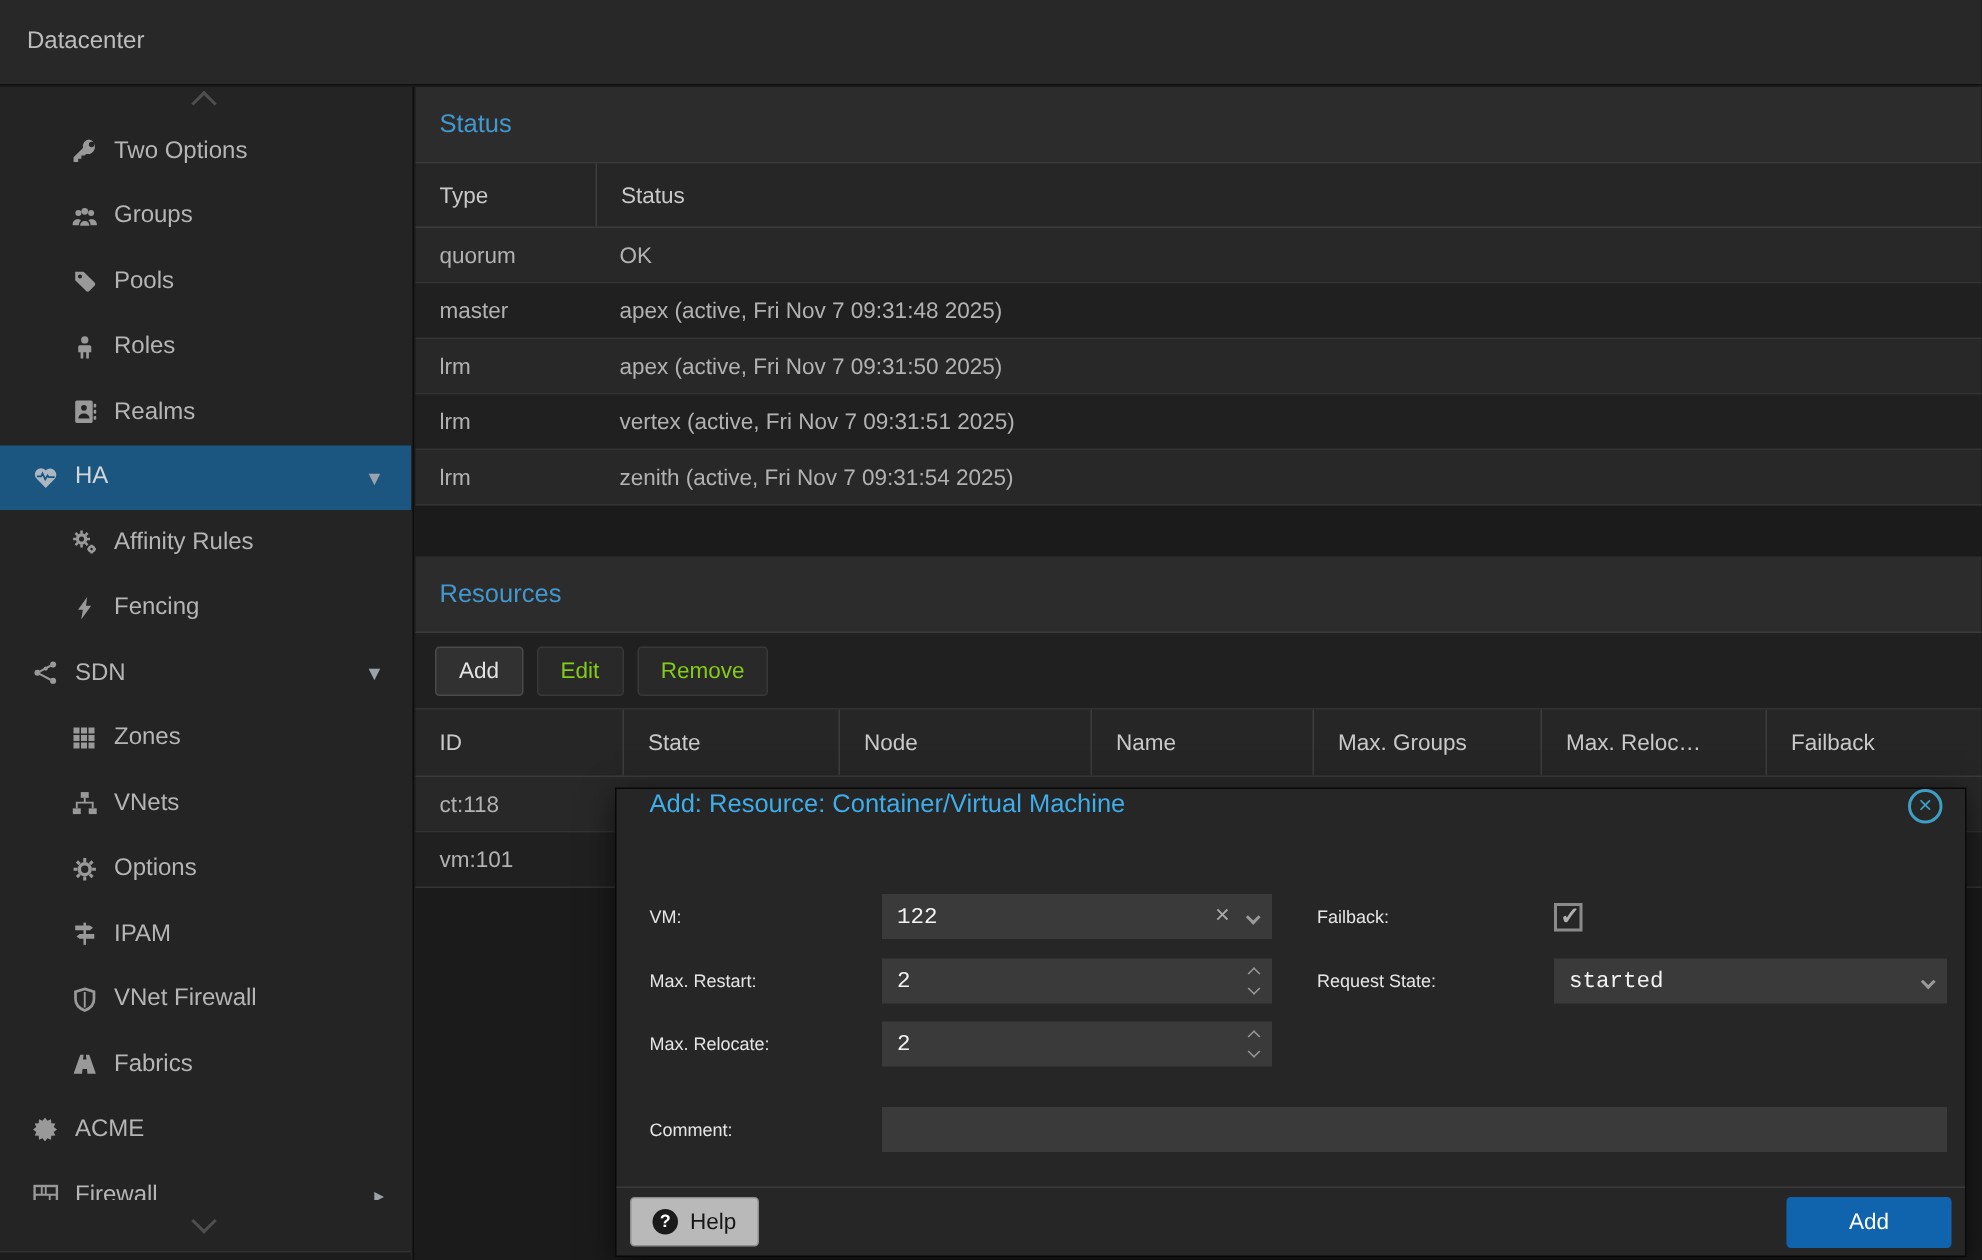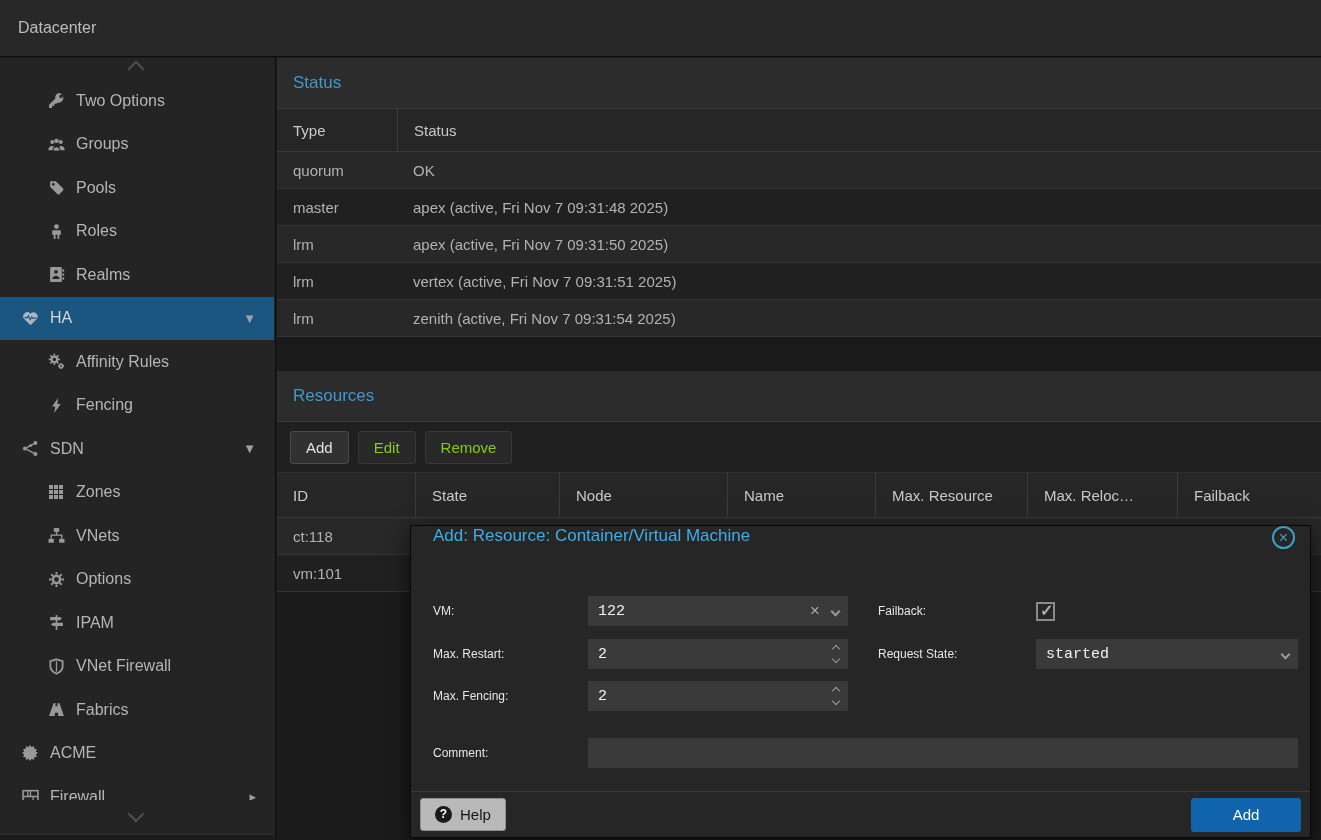--- a/index.html
+++ b/index.html
@@ -352,21 +352,21 @@
     <div class="res-toolbar">
       <div class="tb-btn">Add</div>
       <div class="tb-btn disabled">Edit</div>
       <div class="tb-btn disabled">Remove</div>
     </div>
     <div class="grid-head res-head">
       <div class="col rc-id">ID</div>
       <div class="col rc-state">State</div>
       <div class="col rc-node">Node</div>
       <div class="col rc-name">Name</div>
-      <div class="col rc-restart">Max. Resource</div>
+      <div class="col rc-restart">Max. Groups</div>
       <div class="col rc-reloc">Max. Reloc…</div>
       <div class="col rc-failback">Failback</div>
     </div>
     <div class="grid-row light">
       <div class="cell rc-id">ct:118</div>
     </div>
     <div class="grid-row dark">
       <div class="cell rc-id">vm:101</div>
     </div>
   </div>
@@ -392,21 +392,21 @@
     <div class="fbox w260">
       <span class="val">2</span>
       <span class="spinner">
         <span class="tchev up"></span>
         <span class="tchev down"></span>
       </span>
     </div>
   </div>
 
   <div class="frow left" style="top:155px">
-    <span class="flabel">Max. Fencing:</span>
+    <span class="flabel">Max. Relocate:</span>
     <div class="fbox w260">
       <span class="val">2</span>
       <span class="spinner">
         <span class="tchev up"></span>
         <span class="tchev down"></span>
       </span>
     </div>
   </div>
 
   <div class="frow right" style="top:113px">

